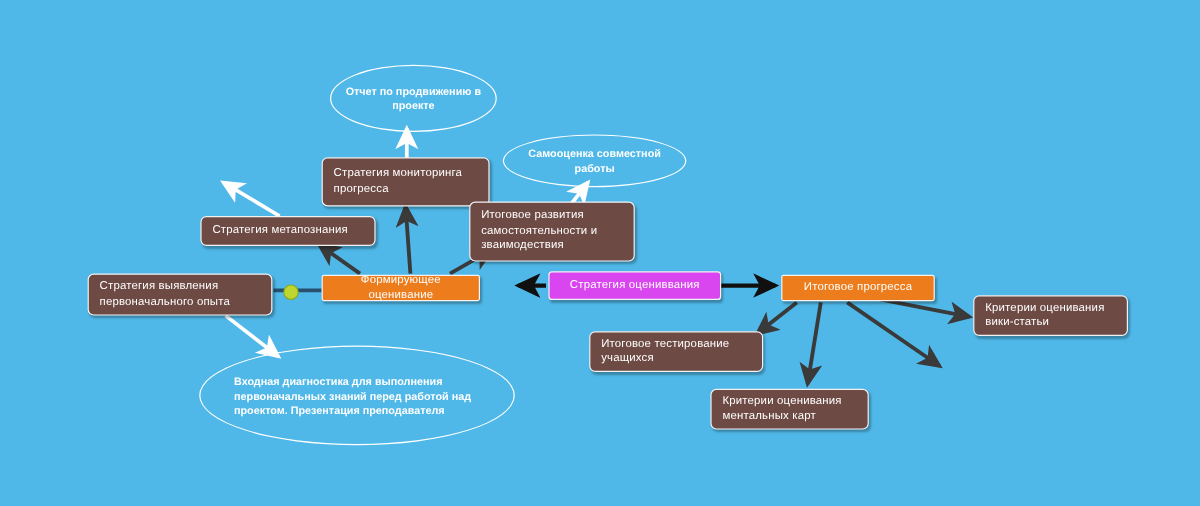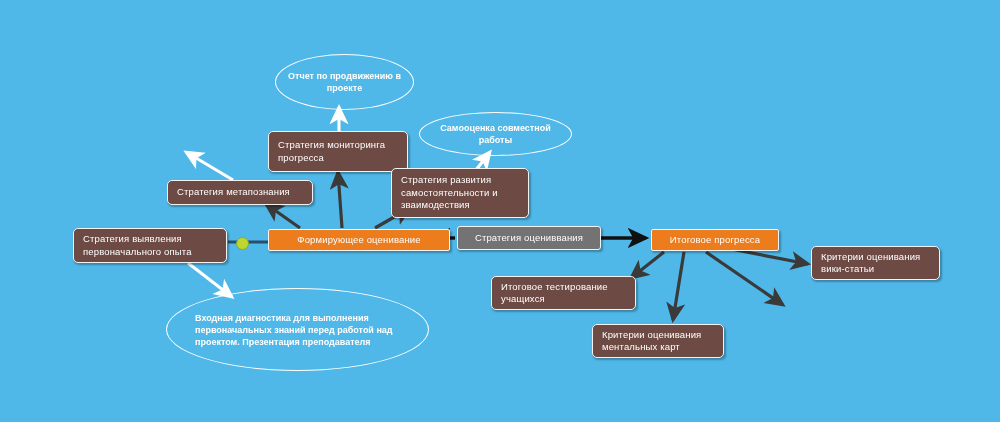--- a/index.html
+++ b/index.html
@@ -43,21 +43,21 @@
     border: 1px solid #f2f2f2;
     box-shadow: 1.5px 2px 2px rgba(0,0,0,0.28);
   }
   .node.orange {
     background: #ec7c1c;
     border: 1px solid #f4f4f4;
     border-radius: 2px;
     box-shadow: 1.5px 2px 2px rgba(0,0,0,0.28);
   }
   .node.navy {
-    background: #737373;
+    background: #d946ef;
     border: 1px solid #f4f4f4;
     border-radius: 3px;
     box-shadow: 1.5px 2px 2px rgba(0,0,0,0.28);
   }
   .node .txt { display: block; width: 100%; }
   .ellipse {
     position: absolute;
     box-sizing: border-box;
     border: 1.3px solid #ffffff;
     border-radius: 50%;
@@ -174,30 +174,30 @@
 
   <div class="node brown" style="left:268px; top:131px; width:140px; height:41px;">
     <span class="txt">Стратегия мониторинга прогресса</span>
   </div>
 
   <div class="node brown" style="left:167px; top:180px; width:146px; height:25px;">
     <span class="txt">Стратегия метапознания</span>
   </div>
 
   <div class="node brown" style="left:391px; top:168px; width:138px; height:50px;">
-    <span class="txt">Стратегия развития самостоятельности и зваимодествия</span>
+    <span class="txt">Итоговое развития самостоятельности и зваимодествия</span>
   </div>
 
   <div class="node brown" style="left:73px; top:228px; width:154px; height:35px;">
     <span class="txt">Стратегия выявления первоначального опыта</span>
   </div>
 
   <div class="green-dot" style="left:236px; top:237px;"></div>
 
-  <div class="node orange" style="left:268px; top:229px; width:182px; height:22px; justify-content:center;">
+  <div class="node orange" style="left:268px; top:229px; width:132px; height:22px; justify-content:center;">
     <span class="txt" style="text-align:center;">Формирующее оценивание</span>
   </div>
 
   <div class="node navy" style="left:457px; top:226px; width:144px; height:24px; justify-content:center;">
     <span class="txt" style="text-align:center;">Стратегия оцениввания</span>
   </div>
 
   <div class="node orange" style="left:651px; top:229px; width:128px; height:22px; justify-content:center;">
     <span class="txt" style="text-align:center;">Итоговое прогресса</span>
   </div>

